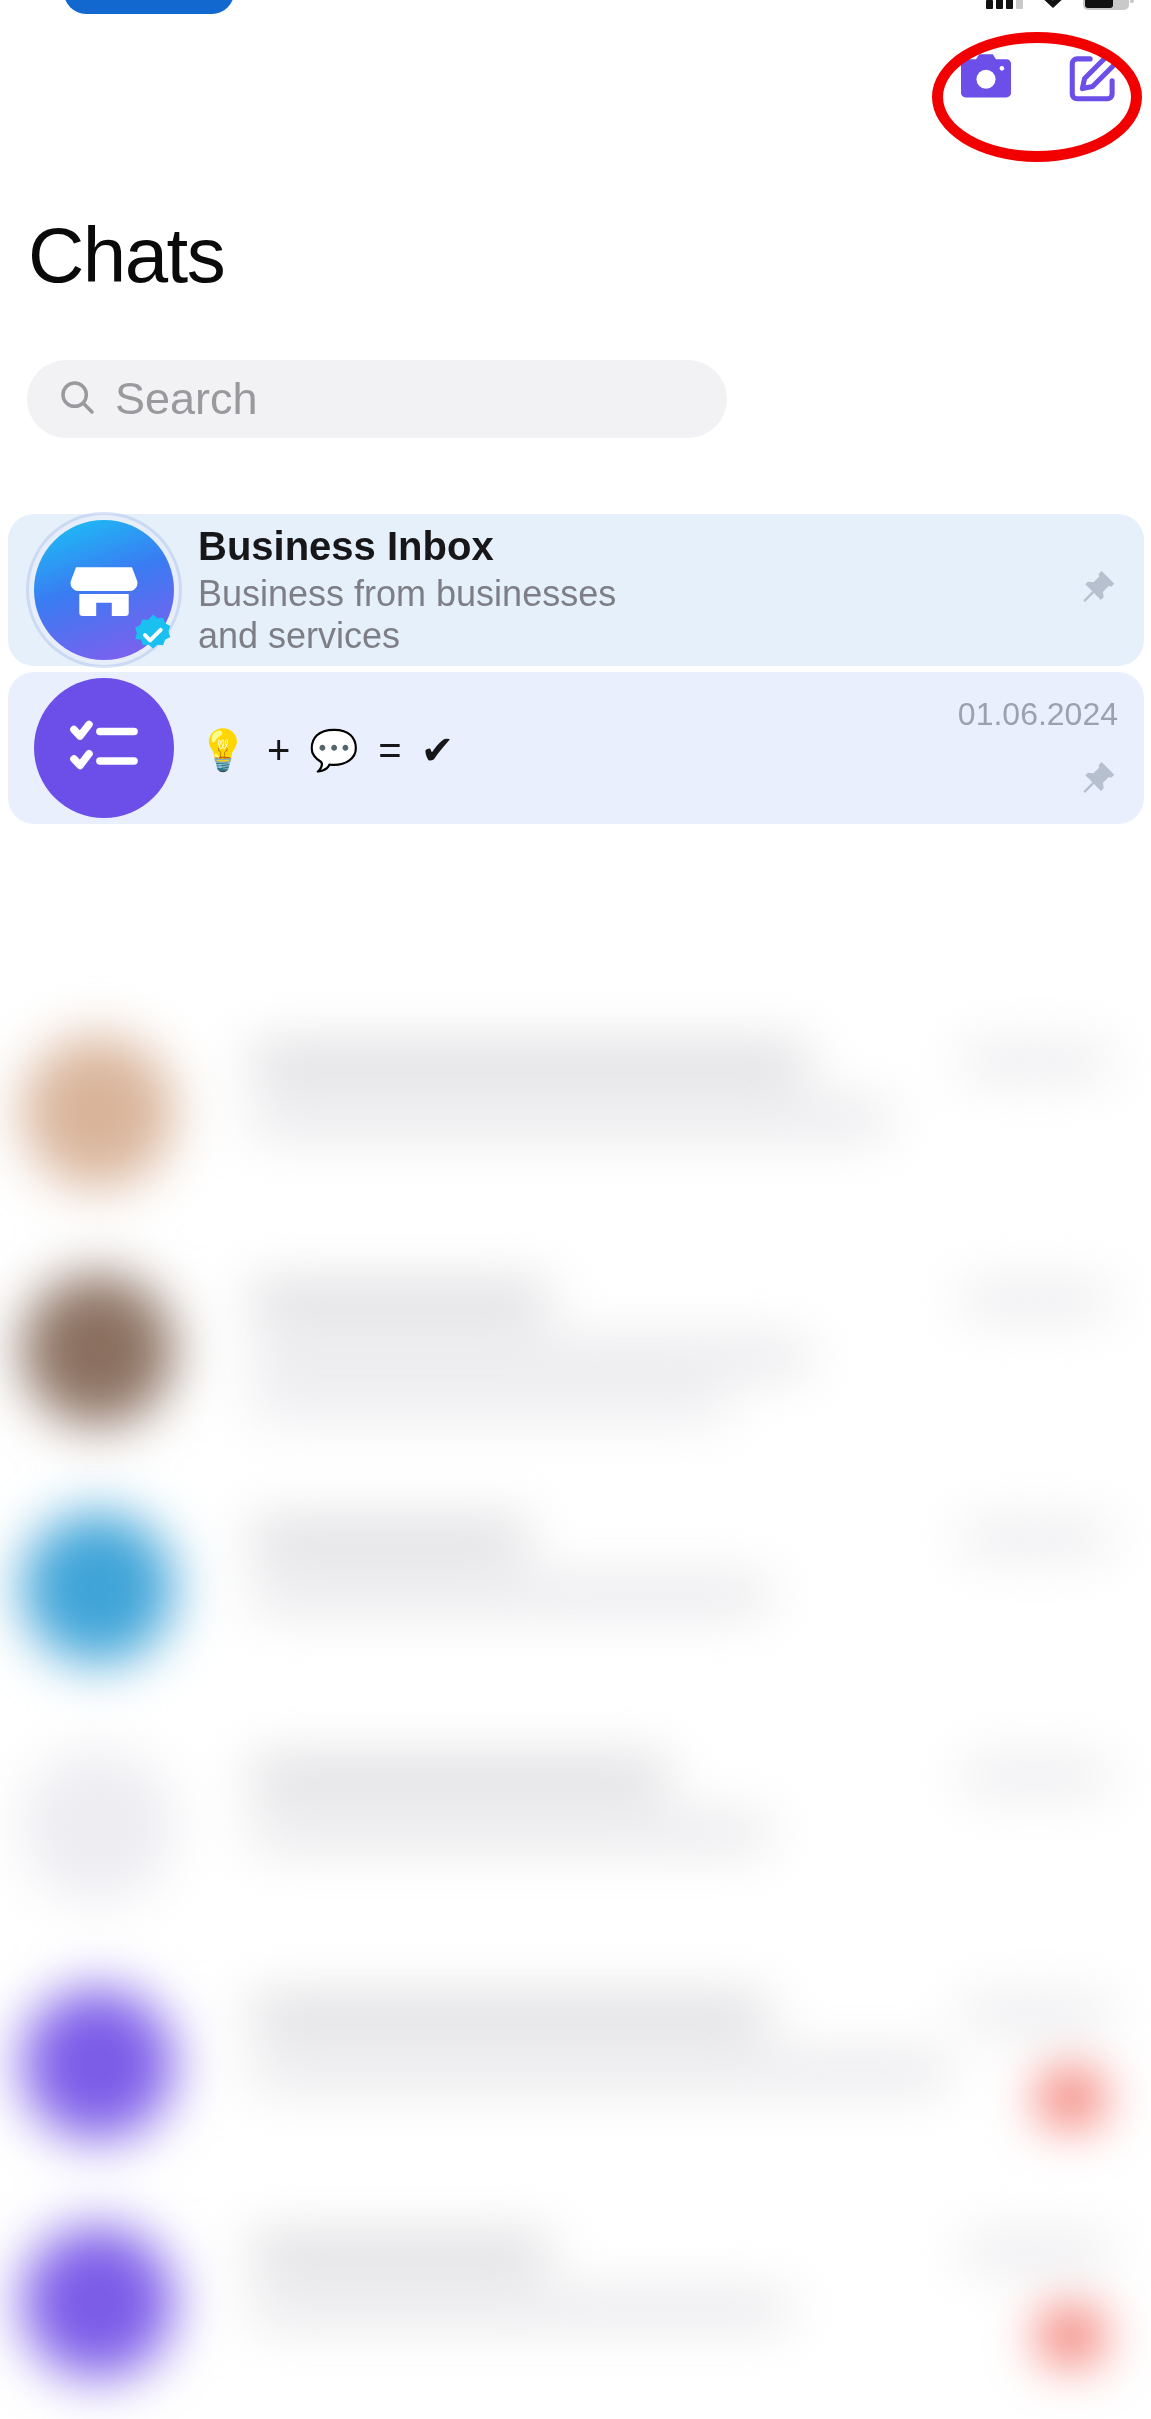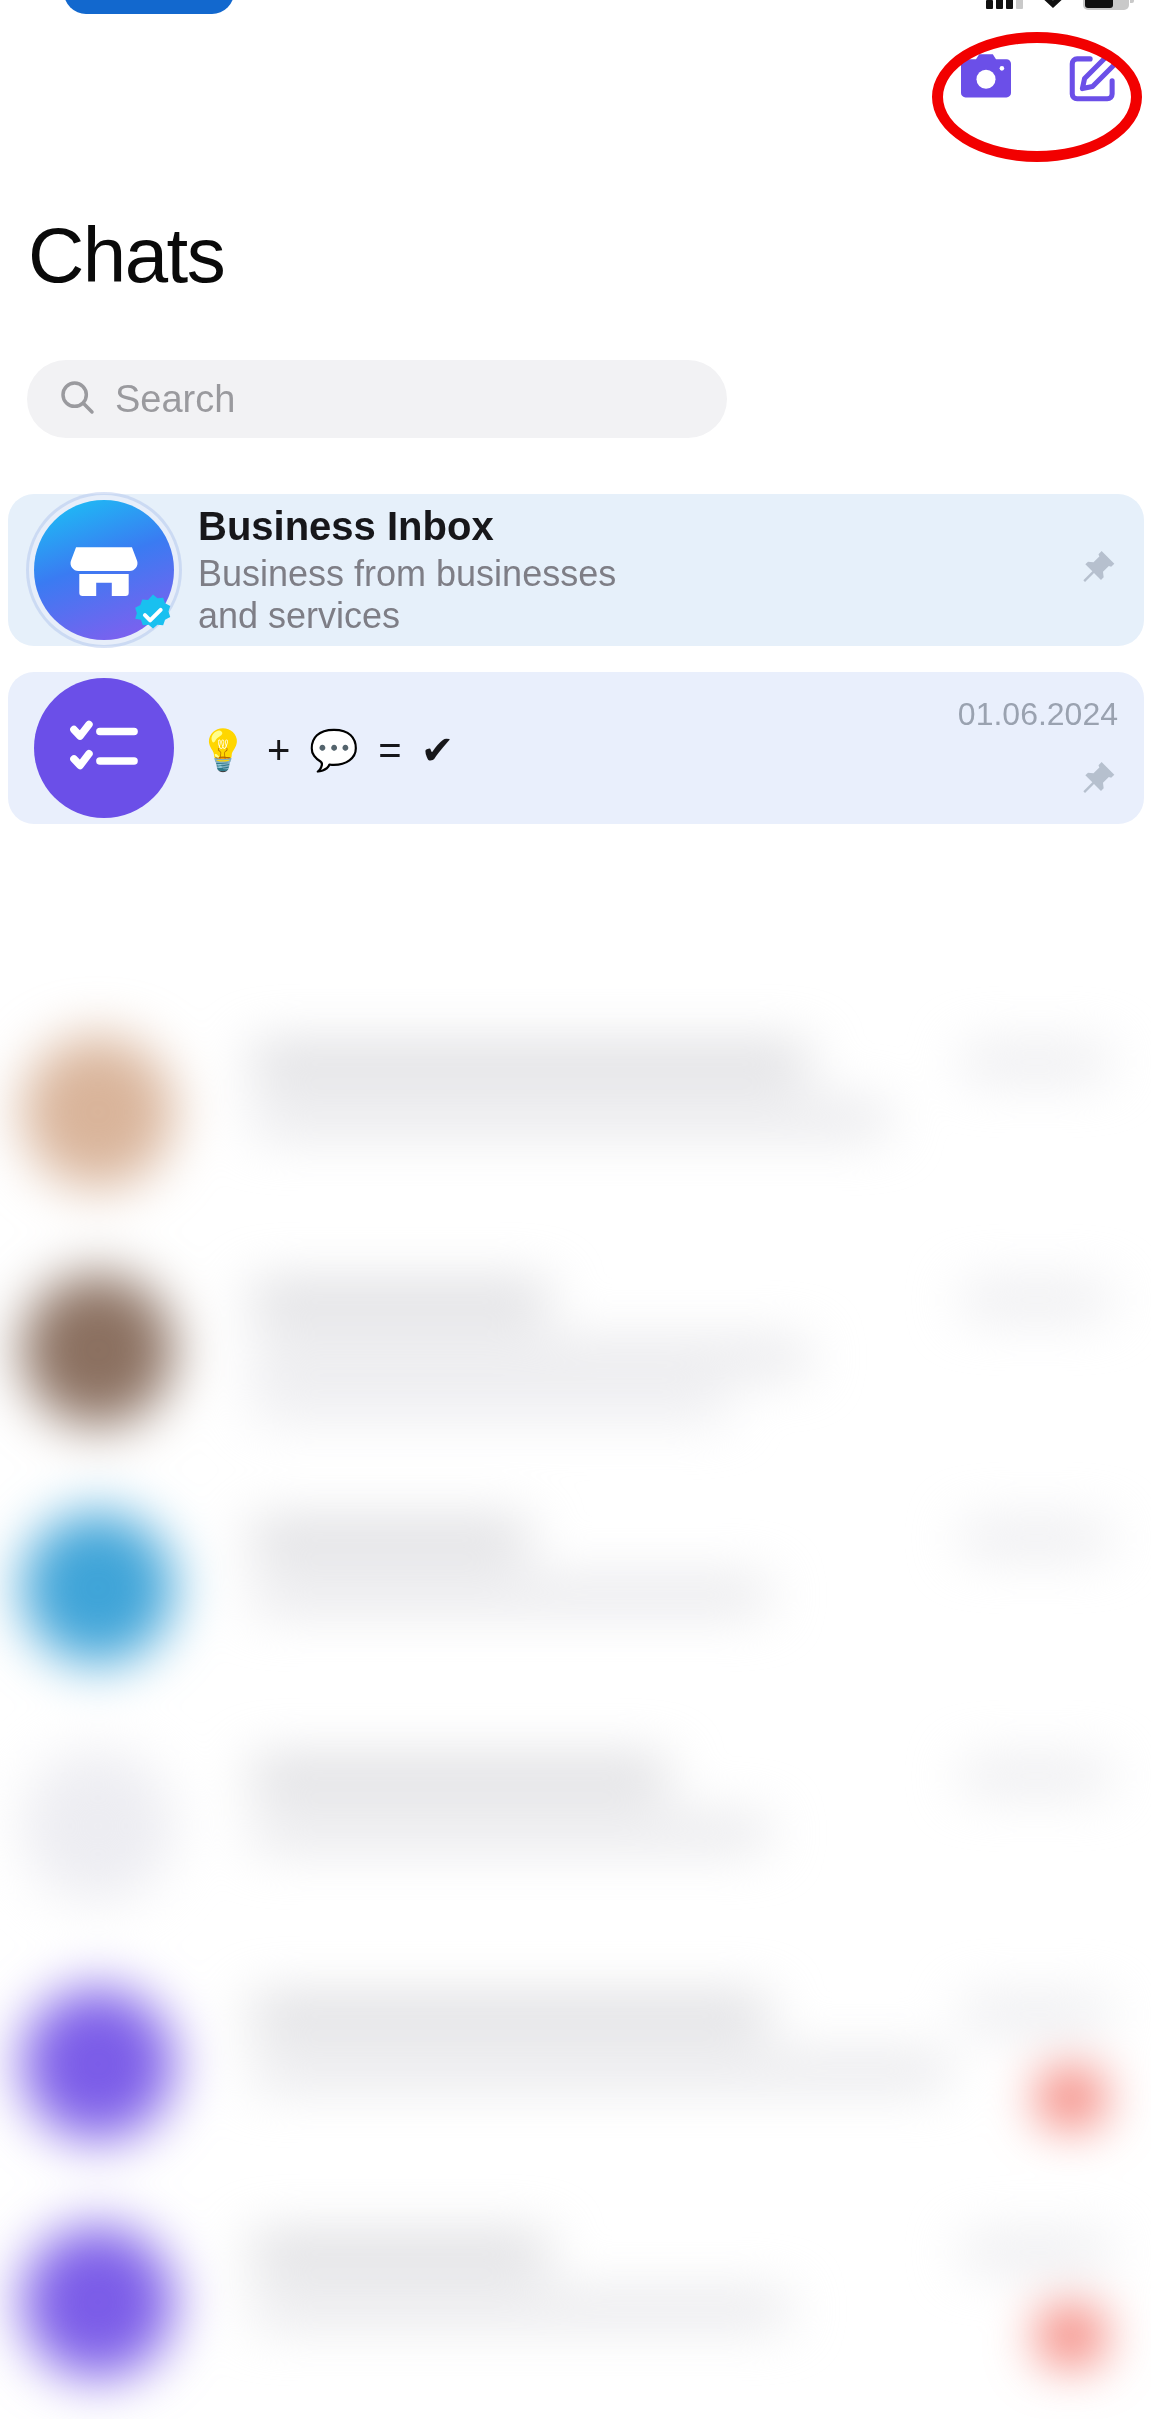--- a/index.html
+++ b/index.html
@@ -67,29 +67,29 @@
   }
 
   
   .search {
     position:absolute; left:27px; top:360px;
     width:700px; height:78px;
     background:#F2F2F4; border-radius:39px;
     display:flex; align-items:center; gap:18px; padding:0 30px;
   }
   .search-icon { flex:0 0 auto; }
-  .search-placeholder { font-size:38px; color:#9A9A9E; }
+  .search-placeholder { font-size:45px; color:#9A9A9E; }
 
   
   .chat-card {
     position:absolute; left:8px; width:1136px;
     border-radius:26px;
     display:flex; align-items:center; padding:0 26px;
   }
-  .card-biz  { top:494px; height:152px; background:#E6F0FA; }
+  .card-biz  { top:514px; height:152px; background:#E6F0FA; }
   .card-note { top:672px; height:152px; background:#E9EFFC; }
 
   .avatar-wrap { position:relative; flex:0 0 auto; width:140px; height:140px; }
   .avatar {
     width:140px; height:140px; border-radius:50%;
     display:flex; align-items:center; justify-content:center;
   }
   .avatar-biz {
     background:linear-gradient(160deg,#19C6F5 0%,#3A7BF2 45%,#8A5BEE 100%);
     box-shadow:0 0 0 5px rgba(255,255,255,0.55), 0 0 0 8px rgba(170,190,235,0.45);

